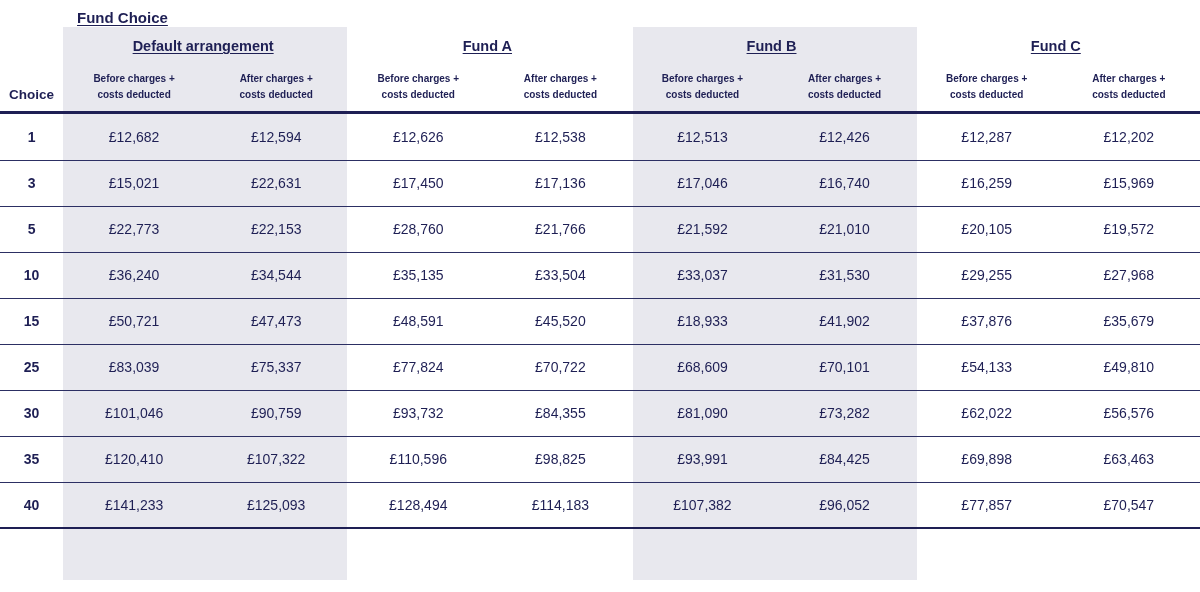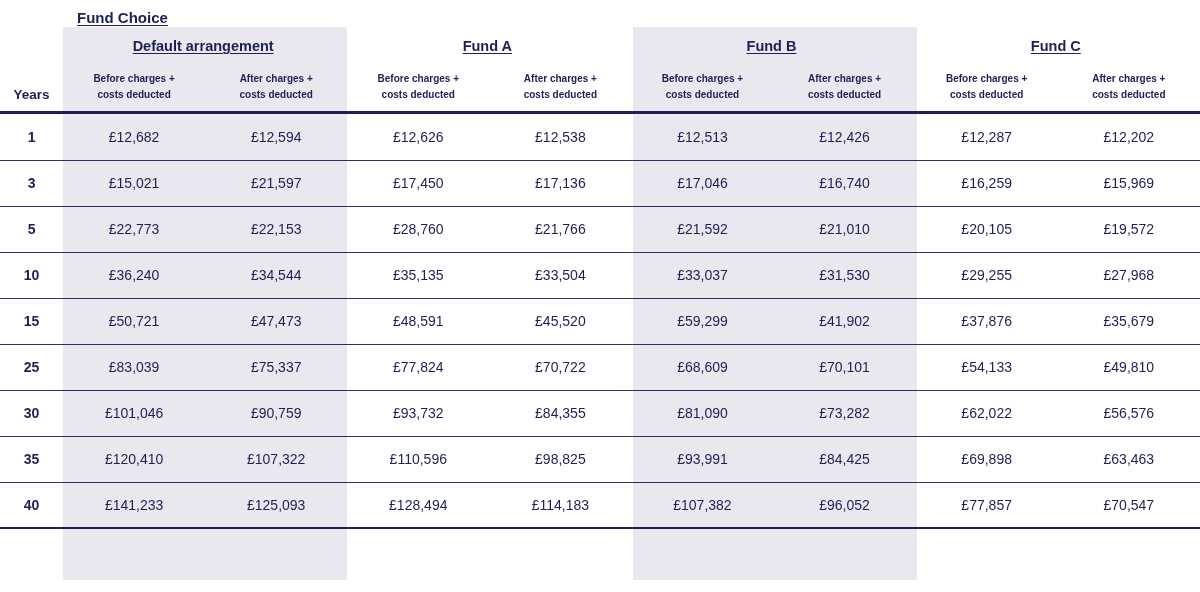--- a/index.html
+++ b/index.html
@@ -150,21 +150,21 @@
         </td>
         <td colspan="2">
           <span class="group-label">Fund B</span>
         </td>
         <td colspan="2">
           <span class="group-label">Fund C</span>
         </td>
       </tr>
 
       <tr class="sub-row">
-        <td class="years-head">Years</td>
+        <td class="years-head">Choice</td>
 
         <td>
           <span>Before charges +</span><br>
           <span>costs deducted</span>
         </td>
         <td>
           <span>After charges +</span><br>
           <span>costs deducted</span>
         </td>
 
@@ -209,21 +209,21 @@
           <td class="value-cell">£12,626</td>
           <td class="value-cell">£12,538</td>
           <td class="value-cell">£12,513</td>
           <td class="value-cell">£12,426</td>
           <td class="value-cell">£12,287</td>
           <td class="value-cell">£12,202</td>
         </tr>
         <tr class="data-row">
           <td class="year-cell">3</td>
           <td class="value-cell">£15,021</td>
-          <td class="value-cell">£21,597</td>
+          <td class="value-cell">£22,631</td>
           <td class="value-cell">£17,450</td>
           <td class="value-cell">£17,136</td>
           <td class="value-cell">£17,046</td>
           <td class="value-cell">£16,740</td>
           <td class="value-cell">£16,259</td>
           <td class="value-cell">£15,969</td>
         </tr>
         <tr class="data-row">
           <td class="year-cell">5</td>
           <td class="value-cell">£22,773</td>
@@ -245,21 +245,21 @@
           <td class="value-cell">£31,530</td>
           <td class="value-cell">£29,255</td>
           <td class="value-cell">£27,968</td>
         </tr>
         <tr class="data-row">
           <td class="year-cell">15</td>
           <td class="value-cell">£50,721</td>
           <td class="value-cell">£47,473</td>
           <td class="value-cell">£48,591</td>
           <td class="value-cell">£45,520</td>
-          <td class="value-cell">£59,299</td>
+          <td class="value-cell">£18,933</td>
           <td class="value-cell">£41,902</td>
           <td class="value-cell">£37,876</td>
           <td class="value-cell">£35,679</td>
         </tr>
         <tr class="data-row">
           <td class="year-cell">25</td>
           <td class="value-cell">£83,039</td>
           <td class="value-cell">£75,337</td>
           <td class="value-cell">£77,824</td>
           <td class="value-cell">£70,722</td>

